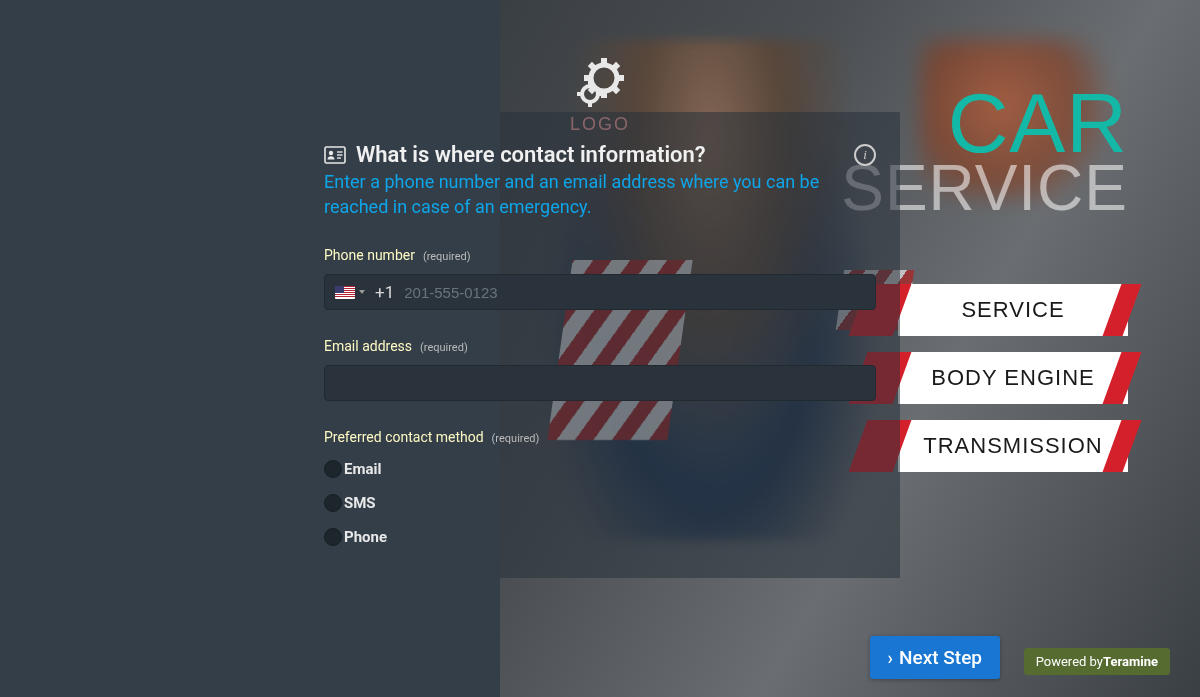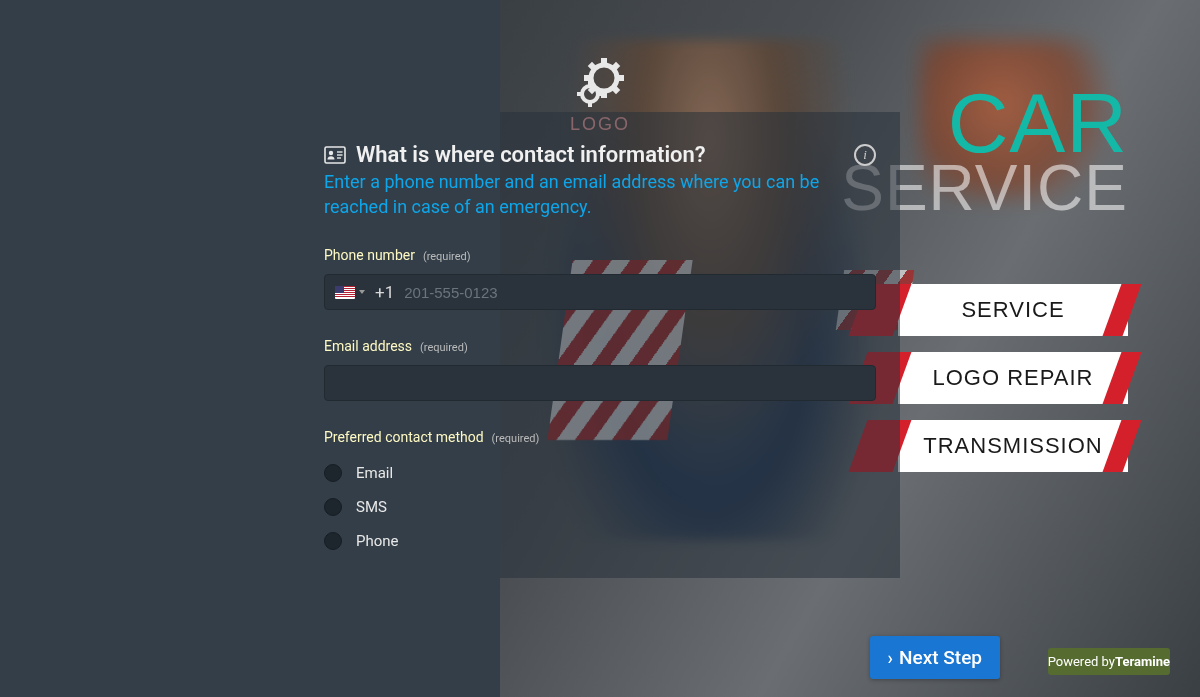--- a/index.html
+++ b/index.html
@@ -212,25 +212,26 @@
     border: none;
     outline: none;
     color: #e8e8e8;
     font-size: 15px;
   }
   .phone-input::placeholder, .email-input::placeholder { color: #6a747d; }
 
   .radio-group { margin-top: 14px; }
   .radio-row {
     display: flex;
-    align-items: center;
-    gap: 14px;
+    align-items: flex-start;
+    gap: 2px;
     margin-top: 8px;
     height: 26px;
     cursor: pointer;
+    font-weight: bold;
   }
   .radio-dot {
     width: 18px; height: 18px;
     border-radius: 50%;
     background: #1e262d;
     border: 1px solid #161d23;
   }
   .radio-label {
     font-size: 15px;
     color: #e8e8e8;
@@ -254,21 +255,21 @@
   }
   .next-btn .chev {
     font-size: 18px;
     line-height: 1;
   }
   .powered {
     position: absolute;
     right: 30px; bottom: 22px;
     background: #556b2f;
     color: #fff;
-    padding: 6px 0;
+    padding: 6px 12px;
     border-radius: 3px;
     font-size: 13px;
     cursor: pointer;
   }
   .powered b { font-weight: 700; }
 </style>
 </head>
 <body>
 
 <div class="bg-scene">
@@ -305,21 +306,21 @@
 <div class="banner-text">
   <div class="line1">CAR</div>
   <div class="line2">SERVICE</div>
 </div>
 
 <div class="tiles">
   <div class="tile">
       <span>SERVICE</span>
     </div>
   <div class="tile">
-      <span>LOGO REPAIR</span>
+      <span>BODY ENGINE</span>
     </div>
   <div class="tile">
       <span>TRANSMISSION</span>
     </div>
 </div>
 
 <div class="form-panel"></div>
 
 <div class="form-content">
   <div class="heading-row">

